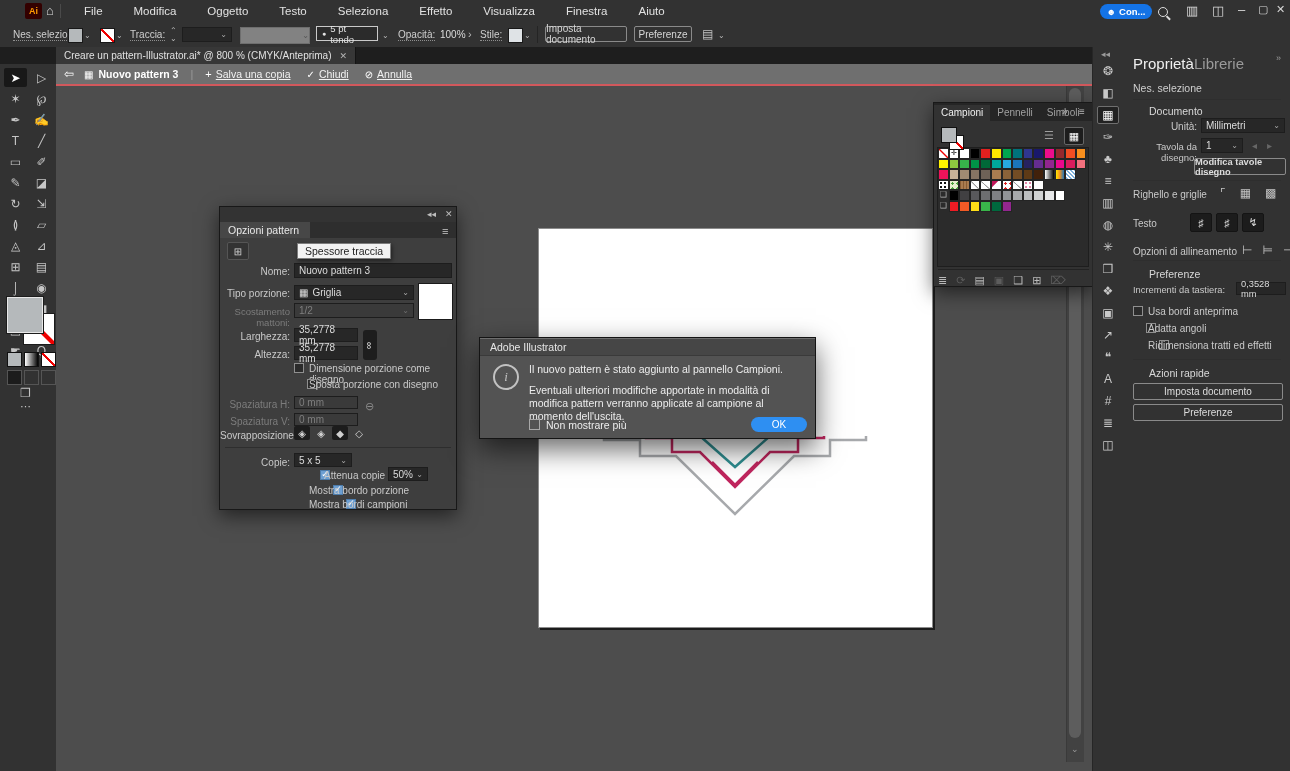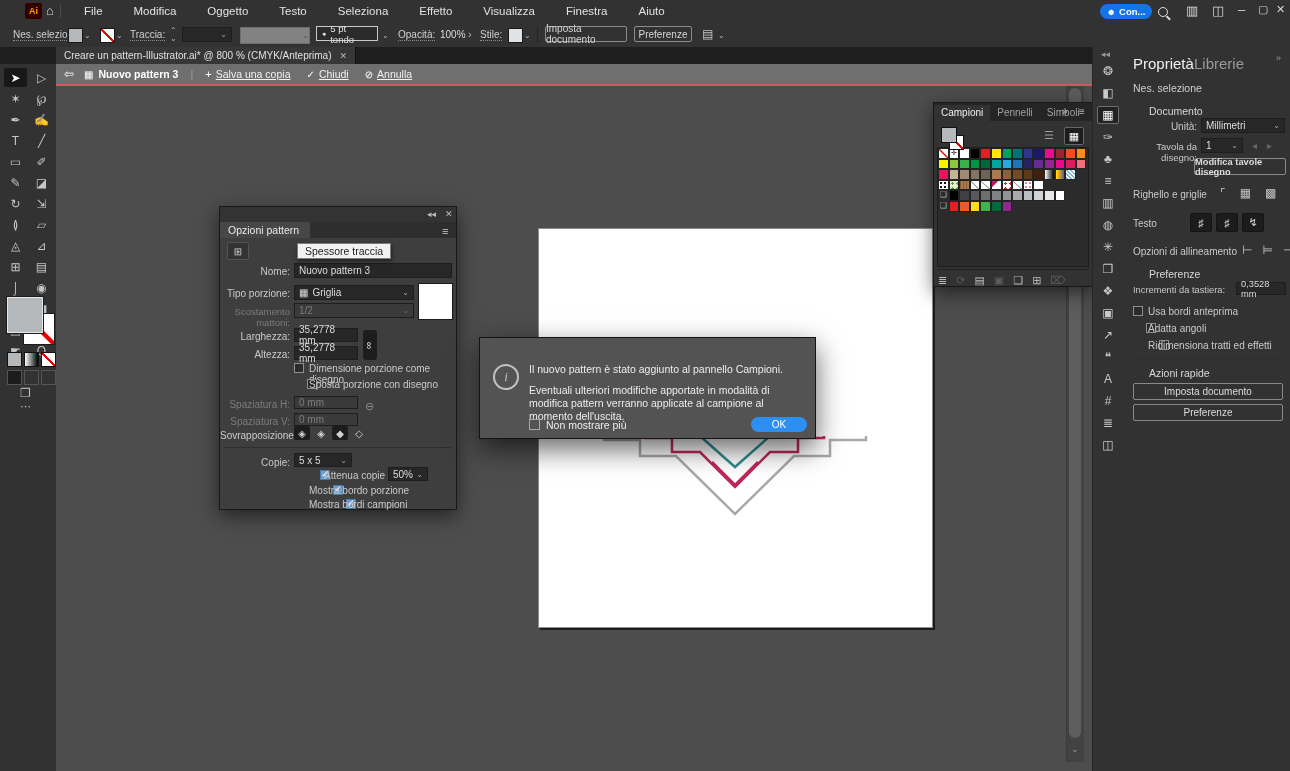--- a/index.html
+++ b/index.html
@@ -331,20 +331,23 @@
       <span>50%</span>
       <span class="selchev">⌄</span>
     </div>
     <span class="a cb checked" style="left:74px;top:278px;"></span>
     <span class="a pl" style="left:89px;top:278px;">Mostra bordo porzione</span>
     <span class="a cb checked" style="left:74px;top:292px;"></span>
     <span class="a pl" style="left:89px;top:292px;">Mostra bordi campioni</span>
   </div>
 
   <div class="a" id="dialog">
+    <div class="a" id="dialog-header">
+      <span class="a" style="left:10px;top:3px;font-size:10.5px;color:#e5e5e5;">Adobe Illustrator</span>
+    </div>
     <div class="a" id="dlg-info">i</div>
     <div class="a dlgtxt" style="left:49px;top:25px;width:280px;">Il nuovo pattern è stato aggiunto al pannello Campioni.</div>
     <div class="a dlgtxt" style="left:49px;top:46px;width:280px;">Eventuali ulteriori modifiche apportate in modalità di modifica pattern verranno applicate al campione al momento dell'uscita.</div>
     <span class="a cb" style="left:49px;top:81px;background:transparent;border-color:#a8a8a8;width:11px;height:11px;"></span>
     <span class="a dlgtxt" style="left:66px;top:81px;">Non mostrare più</span>
     <div class="a" id="dlg-ok">OK</div>
   </div>
 
   <div class="panel" id="swp">
     <div class="a" id="swp-tabs">

